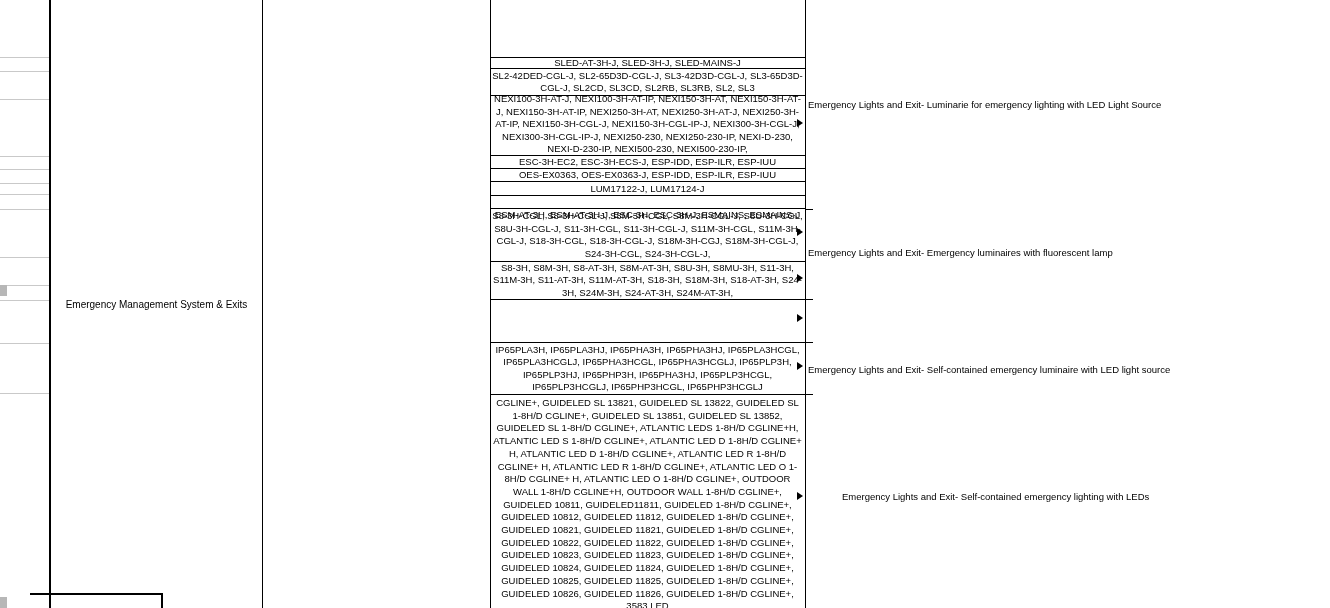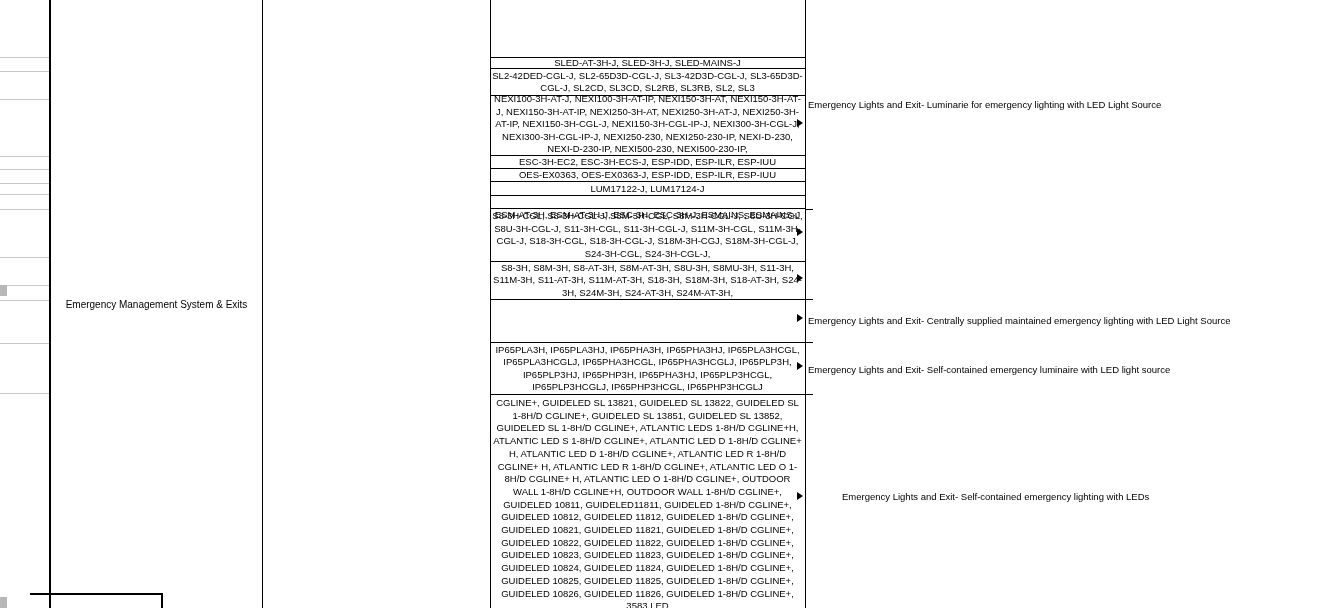--- a/index.html
+++ b/index.html
@@ -129,17 +129,17 @@
   <div class="arrow a4"></div>
   <div class="arrow a5"></div>
   <div class="arrow a6"></div>
 
   <div class="tick t1"></div>
   <div class="tick t2"></div>
   <div class="tick t3"></div>
   <div class="tick t4"></div>
 
   <div class="desc d1">Emergency Lights and Exit- Luminarie for emergency lighting with LED Light Source</div>
-  <div class="desc d3">Emergency Lights and Exit- Centrally supplied maintained emergency lighting with LED Light Source</div>
+  <div class="desc d2">Emergency Lights and Exit- Emergency luminaires with fluorescent lamp</div>
   <div class="desc d4">Emergency Lights and Exit- Self-contained emergency luminaire with LED light source</div>
   <div class="desc d5">Emergency Lights and Exit- Self-contained emergency lighting with LEDs</div>
 
 </div>
 
 </body></html>

